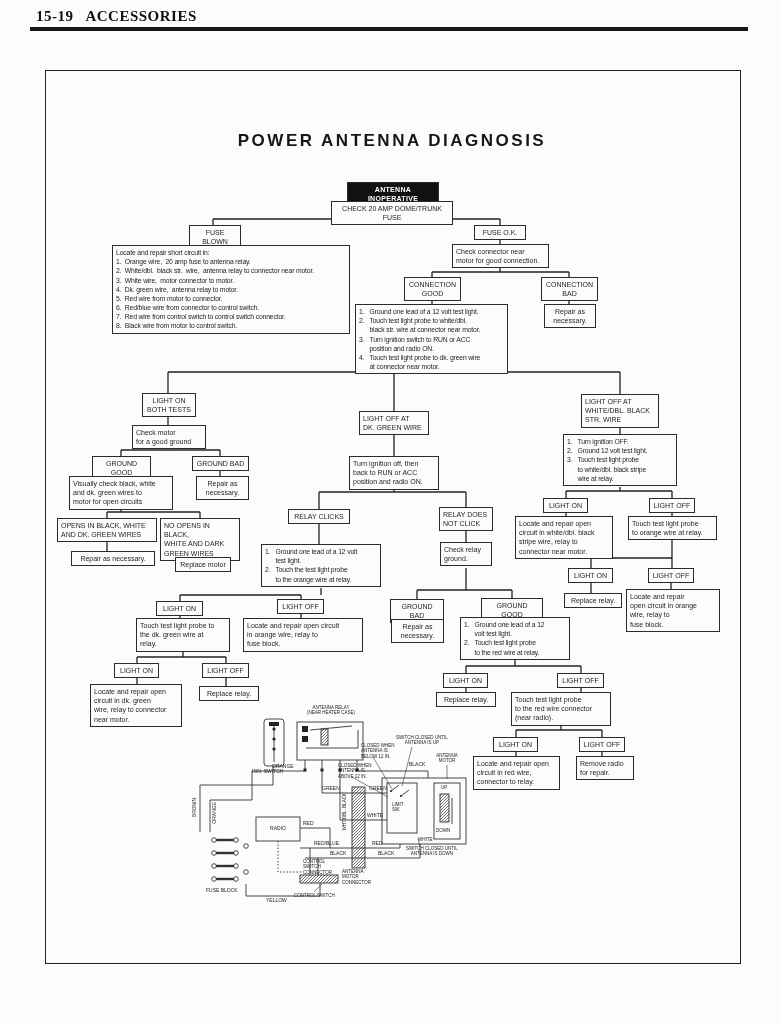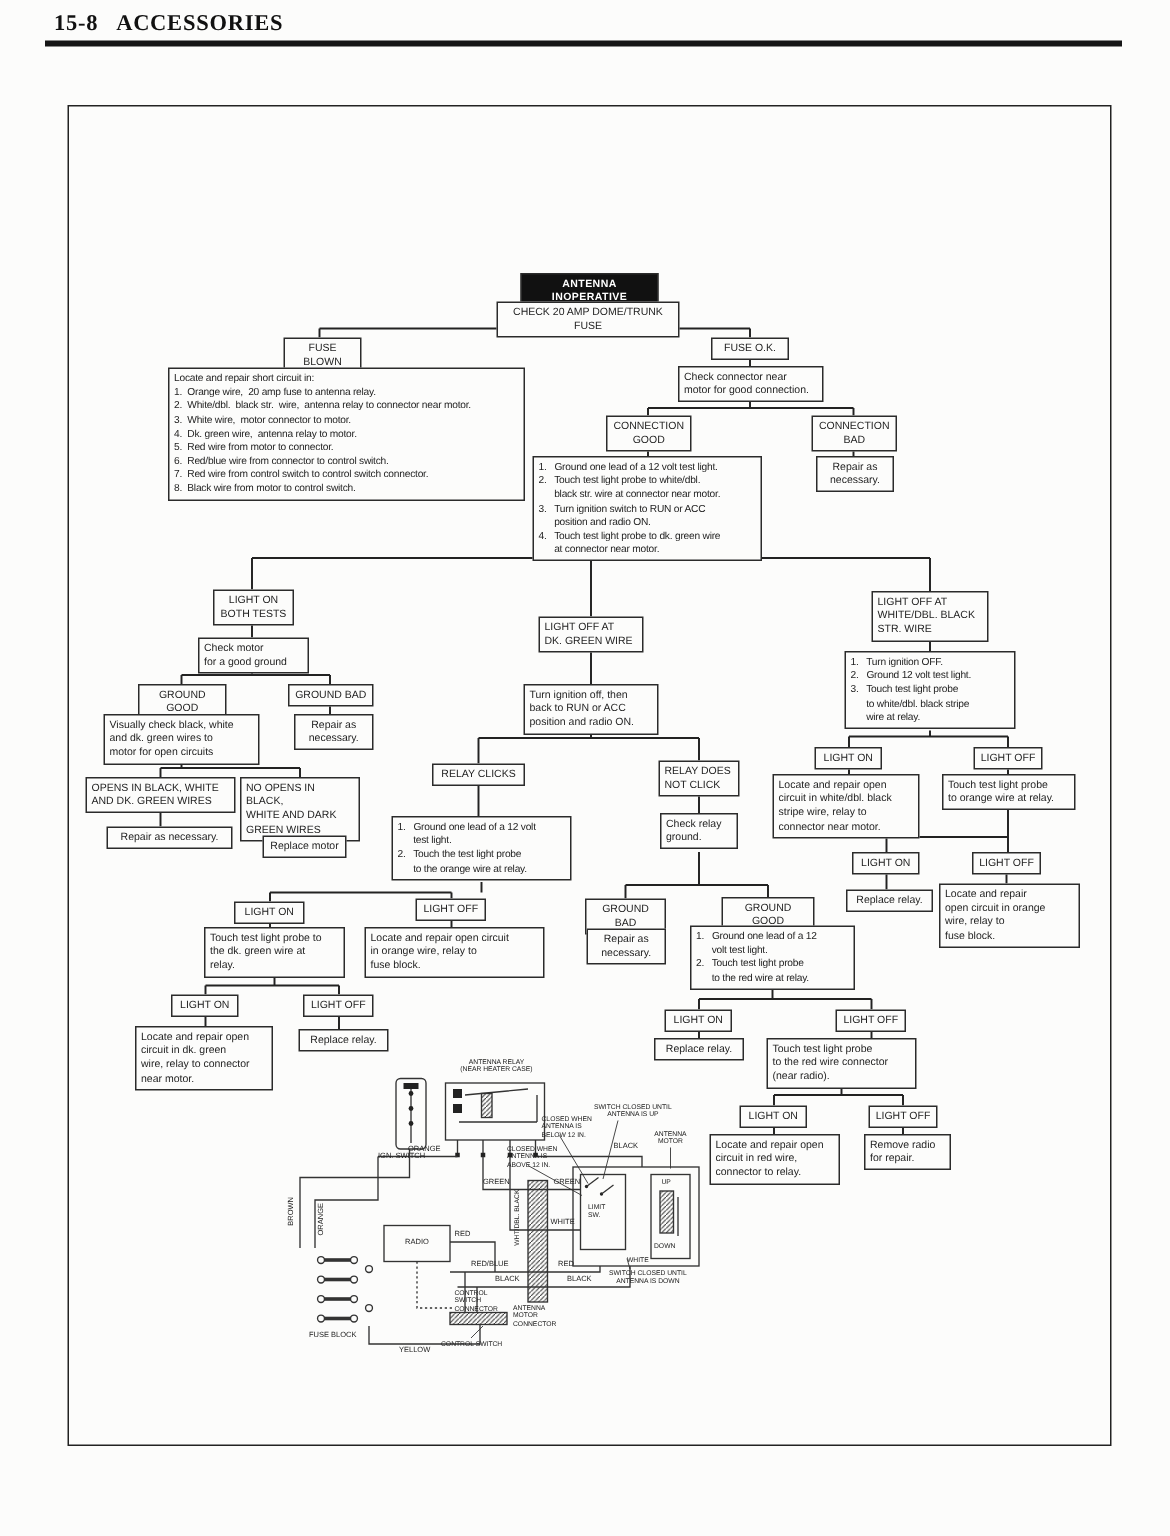--- a/index.html
+++ b/index.html
@@ -20,24 +20,25 @@
   .wt{font-size:4.5px;}
   .wc{text-align:center;}
   .wv{writing-mode:vertical-rl;transform:rotate(180deg);}
   .wbox{position:absolute;display:flex;align-items:center;justify-content:center;}
 </style>
 </head>
 <body>
 
 <div class="page">
 
-  <div class="hdr">15-8   ACCESSORIES</div>
+  <div class="hdr">15-19   ACCESSORIES</div>
   <div class="hdr-rule"></div>
 
   <div class="frame"></div>
+  <div class="title">POWER ANTENNA DIAGNOSIS</div>
 
   <svg class="lines" width="780" height="1024" viewBox="0 0 780 1024">
     <defs>
       <pattern id="h1" width="3" height="3" patternUnits="userSpaceOnUse">
         <path d="M0 3 L3 0" stroke="#333" stroke-width="0.7"></path>
       </pattern>
     </defs>
 
     <path fill="none" stroke="#222" stroke-width="1.3" d="
       M392 197 L392 201 M392 214 L392 219 M213 219 L500 219 M213 219 L213 225 M500 219 L500 225

